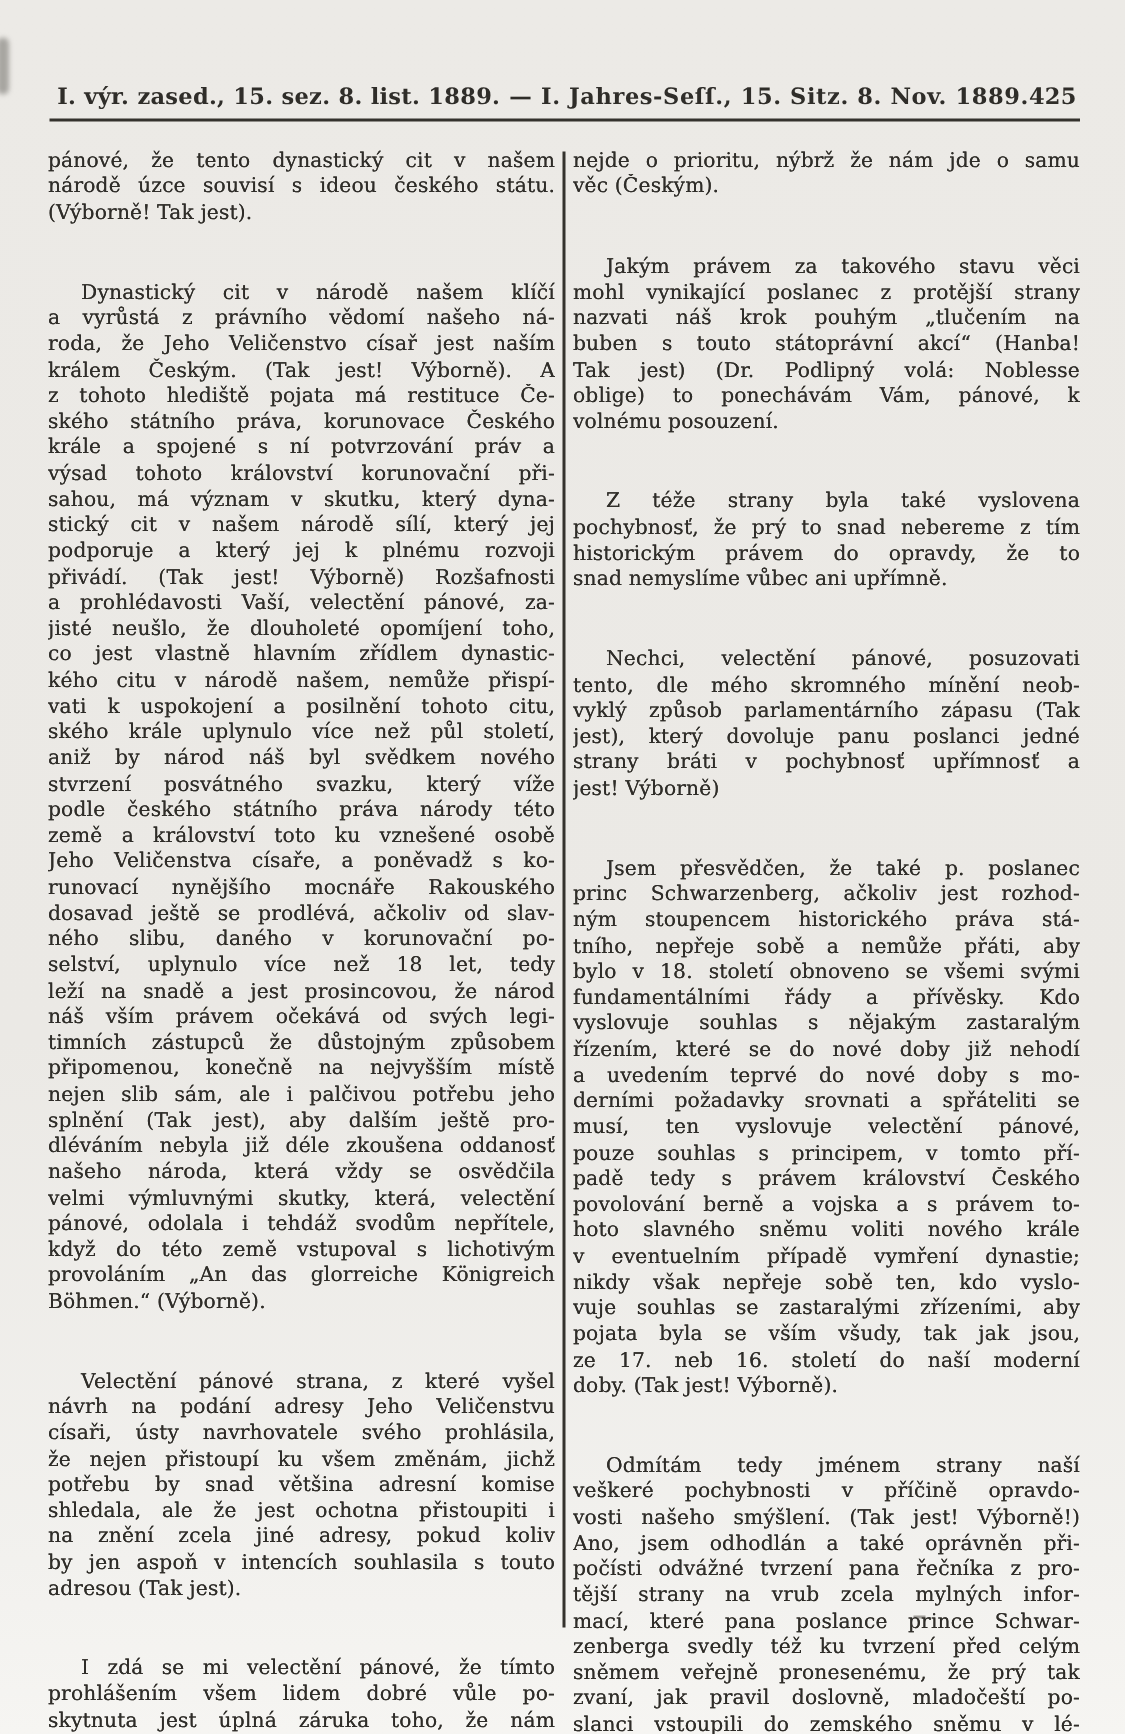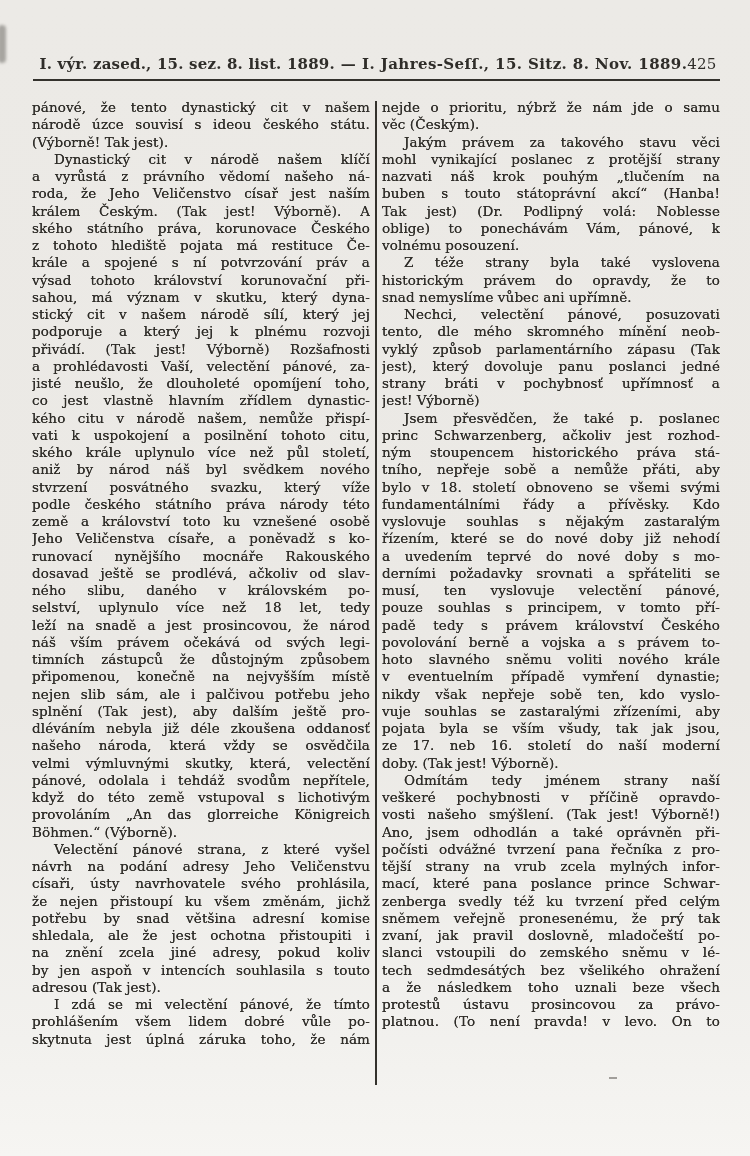--- a/index.html
+++ b/index.html
@@ -22,21 +22,21 @@
     display: flex;
     justify-content: center;
     align-items: baseline;
     font-size: 15px;
     font-weight: 700;
     letter-spacing: 0.2px;
     white-space: nowrap;
   }
   .header .sep { padding: 0 6px; }
   .header .fraktur { letter-spacing: 0.4px; }
-  .page-number { font-weight: 400; }
+  .page-number { font-weight: 700; }
   .header-rule {
     position: absolute;
     left: 33px; right: 30px; top: 79px;
     height: 2px;
     background: #34322d;
   }
   
   .columns {
     position: absolute;
     left: 32px; top: 99px;
@@ -58,21 +58,21 @@
   .line {
     height: 17.25px;
     line-height: 17.25px;
     font-size: 13.5px;
     letter-spacing: 0.1px;
     text-align: justify;
     text-align-last: justify;
     overflow: hidden;
     text-shadow: 0 0 0.4px #3a3833;
   }
-  .line.indent { text-indent: 22px; }
+  .line.indent { text-indent: 22px; margin-top: 36px; }
   .line.para-end { text-align-last: left; }
   
   .smudge-left {
     position: absolute;
     left: -2px; top: 25px;
     width: 8px; height: 38px;
     background: #6f6d68;
     border-radius: 4px;
     filter: blur(1.6px);
     opacity: 0.55;
@@ -104,42 +104,42 @@
 
   <div class="columns">
     <div class="column">
         <div class="line">pánové, že tento dynastický cit v našem</div>
         <div class="line">národě úzce souvisí s ideou českého státu.</div>
         <div class="line para-end">(Výborně! Tak jest).</div>
         <div class="line indent">Dynastický cit v národě našem klíčí</div>
         <div class="line">a vyrůstá z právního vědomí našeho ná-</div>
         <div class="line">roda, že Jeho Veličenstvo císař jest naším</div>
         <div class="line">králem Českým. (Tak jest! Výborně). A</div>
+        <div class="line">z tohoto hlediště pojata má restituce Če-</div>
         <div class="line">ského státního práva, korunovace Českého</div>
-        <div class="line">z tohoto hlediště pojata má restituce Če-</div>
         <div class="line">krále a spojené s ní potvrzování práv a</div>
         <div class="line">výsad tohoto království korunovační při-</div>
         <div class="line">sahou, má význam v skutku, který dyna-</div>
         <div class="line">stický cit v našem národě sílí, který jej</div>
         <div class="line">podporuje a který jej k plnému rozvoji</div>
         <div class="line">přivádí. (Tak jest! Výborně) Rozšafnosti</div>
         <div class="line">a prohlédavosti Vaší, velectění pánové, za-</div>
         <div class="line">jisté neušlo, že dlouholeté opomíjení toho,</div>
         <div class="line">co jest vlastně hlavním zřídlem dynastic-</div>
         <div class="line">kého citu v národě našem, nemůže přispí-</div>
         <div class="line">vati k uspokojení a posilnění tohoto citu,</div>
         <div class="line">ského krále uplynulo více než půl století,</div>
         <div class="line">aniž by národ náš byl svědkem nového</div>
         <div class="line">stvrzení posvátného svazku, který víže</div>
         <div class="line">podle českého státního práva národy této</div>
         <div class="line">země a království toto ku vznešené osobě</div>
         <div class="line">Jeho Veličenstva císaře, a poněvadž s ko-</div>
         <div class="line">runovací nynějšího mocnáře Rakouského</div>
         <div class="line">dosavad ještě se prodlévá, ačkoliv od slav-</div>
-        <div class="line">ného slibu, daného v královském po-</div>
+        <div class="line">ného slibu, daného v korunovační po-</div>
         <div class="line">selství, uplynulo více než 18 let, tedy</div>
         <div class="line">leží na snadě a jest prosincovou, že národ</div>
         <div class="line">náš vším právem očekává od svých legi-</div>
         <div class="line">timních zástupců že důstojným způsobem</div>
         <div class="line">připomenou, konečně na nejvyšším místě</div>
         <div class="line">nejen slib sám, ale i palčivou potřebu jeho</div>
         <div class="line">splnění (Tak jest), aby dalším ještě pro-</div>
         <div class="line">dléváním nebyla již déle zkoušena oddanosť</div>
         <div class="line">našeho národa, která vždy se osvědčila</div>
         <div class="line">velmi výmluvnými skutky, která, velectění</div>
@@ -167,20 +167,21 @@
         <div class="line">nejde o prioritu, nýbrž že nám jde o samu</div>
         <div class="line para-end">věc (Českým).</div>
         <div class="line indent">Jakým právem za takového stavu věci</div>
         <div class="line">mohl vynikající poslanec z protější strany</div>
         <div class="line">nazvati náš krok pouhým „tlučením na</div>
         <div class="line">buben s touto státoprávní akcí“ (Hanba!</div>
         <div class="line">Tak jest) (Dr. Podlipný volá: Noblesse</div>
         <div class="line">oblige) to ponechávám Vám, pánové, k</div>
         <div class="line para-end">volnému posouzení.</div>
         <div class="line indent">Z téže strany byla také vyslovena</div>
+        <div class="line">pochybnosť, že prý to snad nebereme z tím</div>
         <div class="line">historickým právem do opravdy, že to</div>
         <div class="line para-end">snad nemyslíme vůbec ani upřímně.</div>
         <div class="line indent">Nechci, velectění pánové, posuzovati</div>
         <div class="line">tento, dle mého skromného mínění neob-</div>
         <div class="line">vyklý způsob parlamentárního zápasu (Tak</div>
         <div class="line">jest), který dovoluje panu poslanci jedné</div>
         <div class="line">strany bráti v pochybnosť upřímnosť a</div>
         <div class="line para-end">jest! Výborně)</div>
         <div class="line indent">Jsem přesvědčen, že také p. poslanec</div>
         <div class="line">princ Schwarzenberg, ačkoliv jest rozhod-</div>

